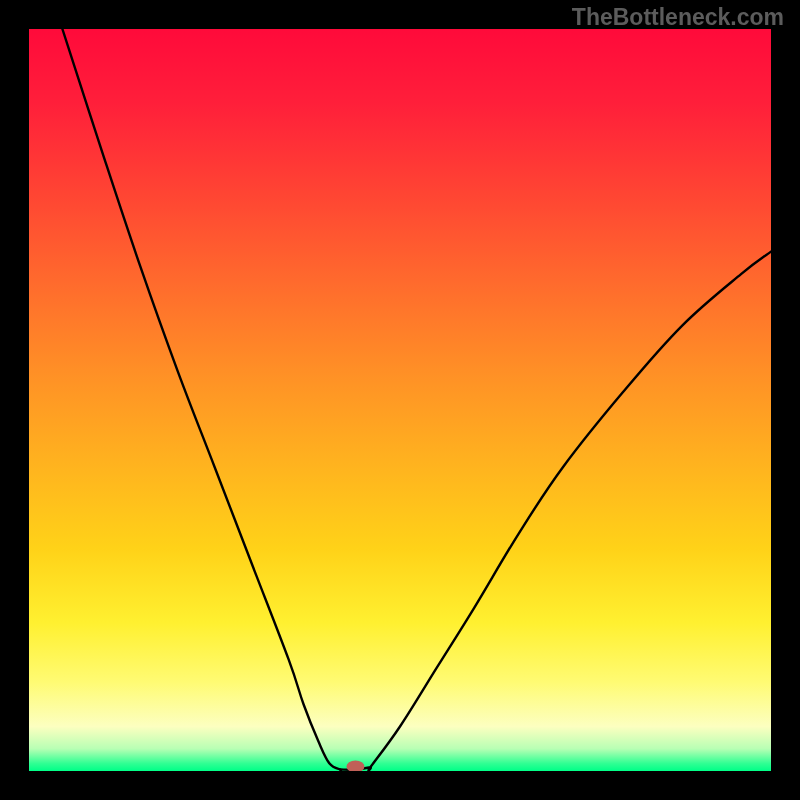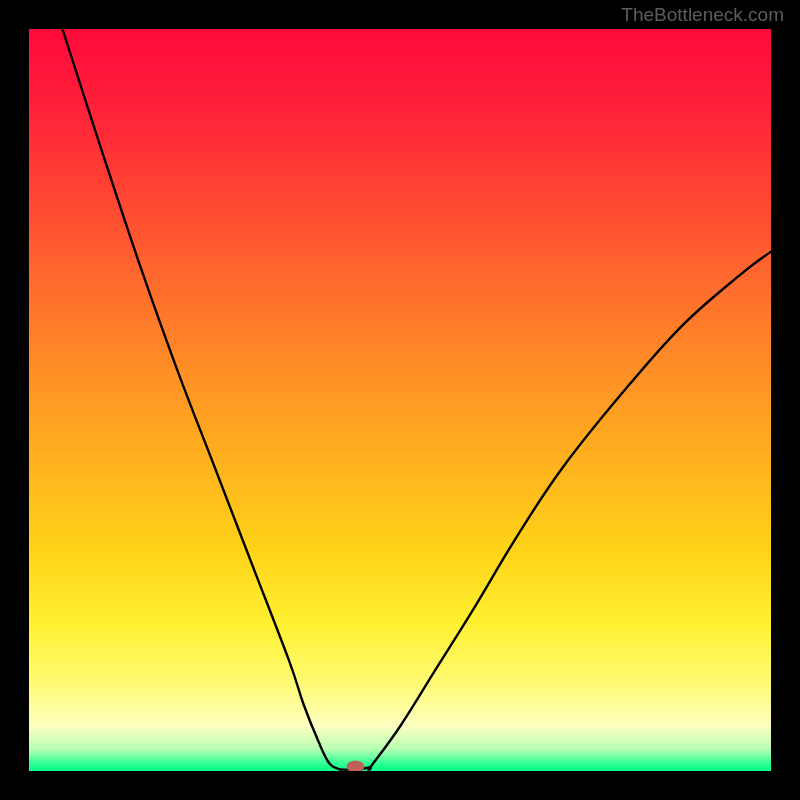--- a/index.html
+++ b/index.html
@@ -38,22 +38,22 @@
       #fcffc0 94%,
       #b8ffb4 97%,
       #2fff93 99%,
       #00ff88 100%
     );
   }
   .watermark {
     position: absolute;
     top: 4px;
     right: 16px;
-    font-size: 19px;
-    font-weight: 400;
+    font-size: 23px;
+    font-weight: 700;
     color: #5c5c5c;
     font-family: Arial, Helvetica, sans-serif;
     letter-spacing: 0px;
   }
   .curve-svg {
     position: absolute;
     left: 29px;
     top: 29px;
     width: 742px;
     height: 742px;

